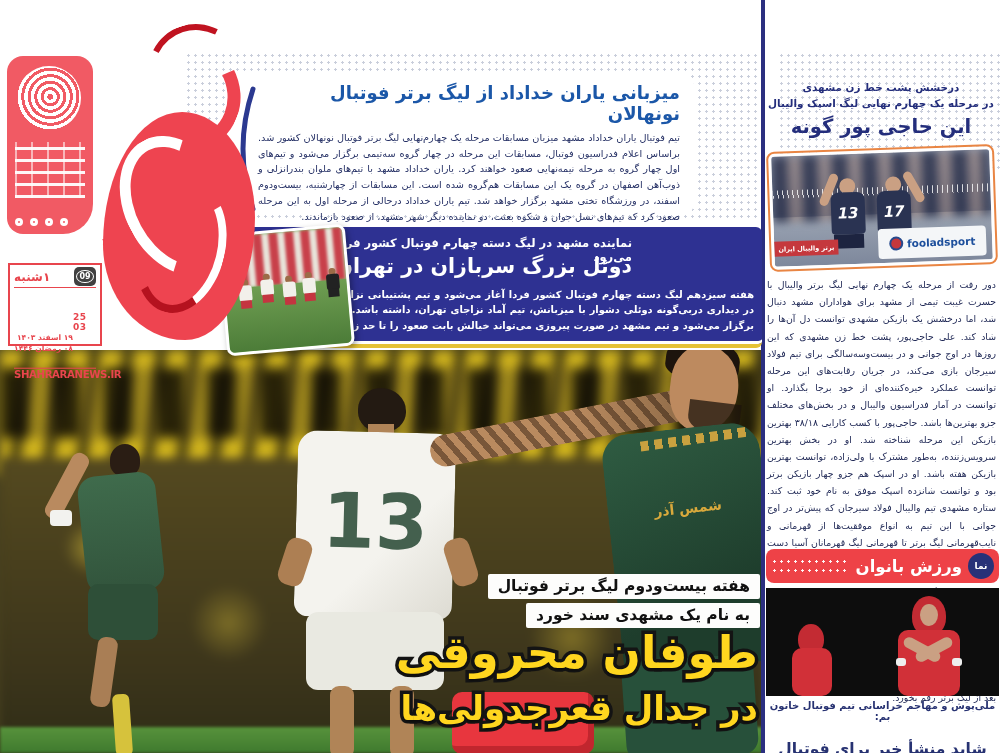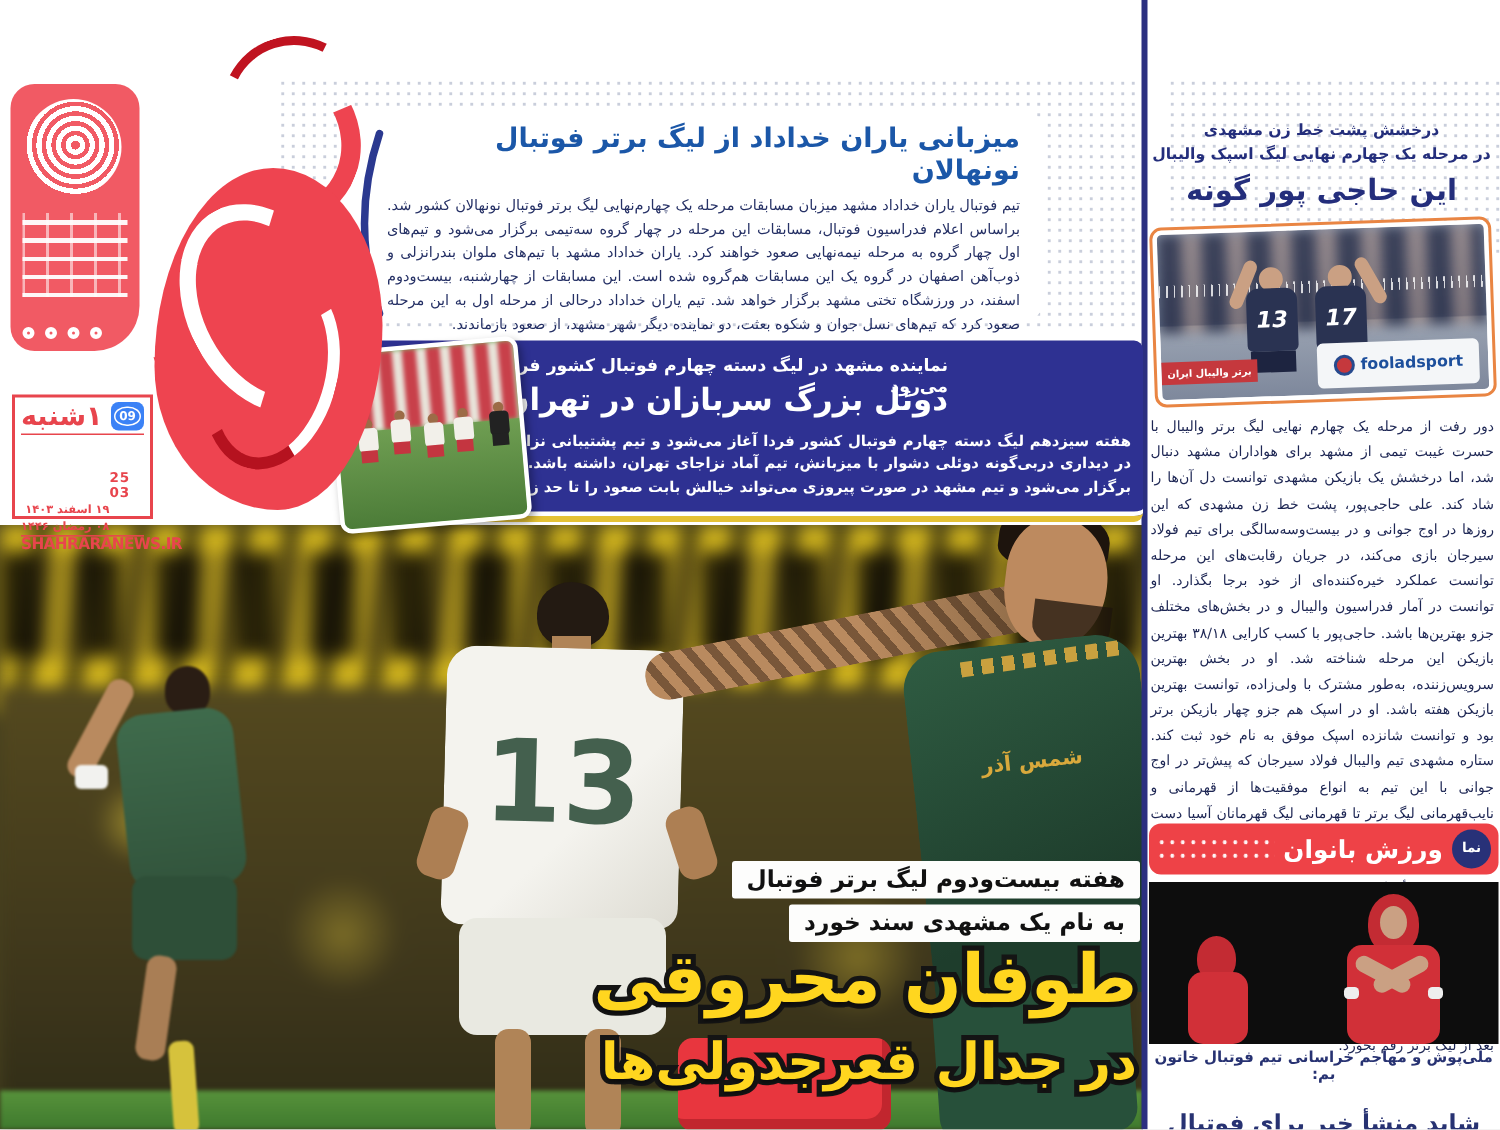--- a/index.html
+++ b/index.html
@@ -46,28 +46,28 @@
           border:6px solid transparent; border-top-color:#c01320; border-radius:50%;
           transform:rotate(-18deg); }
   .sr { position:absolute; width:1px; height:1px; overflow:hidden; clip:rect(0 0 0 0); }
   .year { position:absolute; left:4px; top:231px; width:262px; text-align:center;
           color:#e8404d; font-size:27px; font-weight:bold; letter-spacing:22px; direction:ltr; }
 
   
   .datebox { left:8px; top:263px; width:94px; height:83px; border:2.5px solid #e8454d;
           background:#fff; z-index:6; padding:2px 4px; color:#e8454d; }
   .db-top { display:flex; justify-content:space-between; align-items:center; border-bottom:1.5px solid #e8454d; padding-bottom:1px; }
-  .db-day { font-size:18px; font-weight:bold; }
-  .db-badge { width:22px; height:19px; background:#3b82f6; border-radius:5px; display:flex; align-items:center; justify-content:center; }
+  .db-day { font-size:12px; font-weight:bold; }
+  .db-badge { width:22px; height:19px; background:#404040; border-radius:5px; display:flex; align-items:center; justify-content:center; }
   .db-badge b { border:1.5px solid #fff; border-radius:50%; color:#fff; font-size:8px; padding:0 2px; line-height:11px; direction:ltr; }
   .db-mid { display:flex; justify-content:space-between; margin-top:1px; }
   .db-dates { text-align:right; font-size:7.6px; font-weight:bold; line-height:1.45; white-space:nowrap;margin-top:43px; }
   .db-greg { font-size:9px; font-weight:bold; direction:ltr; align-self:center; letter-spacing:.5px; }
   .db-site { font-size:10.2px; font-weight:bold; text-align:center; letter-spacing:-.4px;
-          border-top:1.5px solid #e8454d; margin-top:1px; transform:scaleY(1.05); direction:ltr; }
+          border-top:1.5px solid #e8454d; margin-top:14px; transform:scaleY(1.05); direction:ltr; }
 
   
   .band-dots { left:185px; top:52px; width:573px; height:170px; }
   .lead-box { left:228px; top:74px; width:466px; height:140px; background:#fff; border-radius:10px; z-index:4; padding:8px 14px 0 30px; }
   .brace { position:absolute; left:2px; top:10px; }
   .lead-h { color:#1b57a8; font-size:18px; font-weight:bold; text-align:right; letter-spacing:-.3px; }
   .lead-b { margin-top:6px; color:#253065; font-size:9.7px; line-height:1.62; text-align:justify; }
 
   
   .blue-block { left:228px; top:227px; width:534px; height:121px; background:#2e3192;

